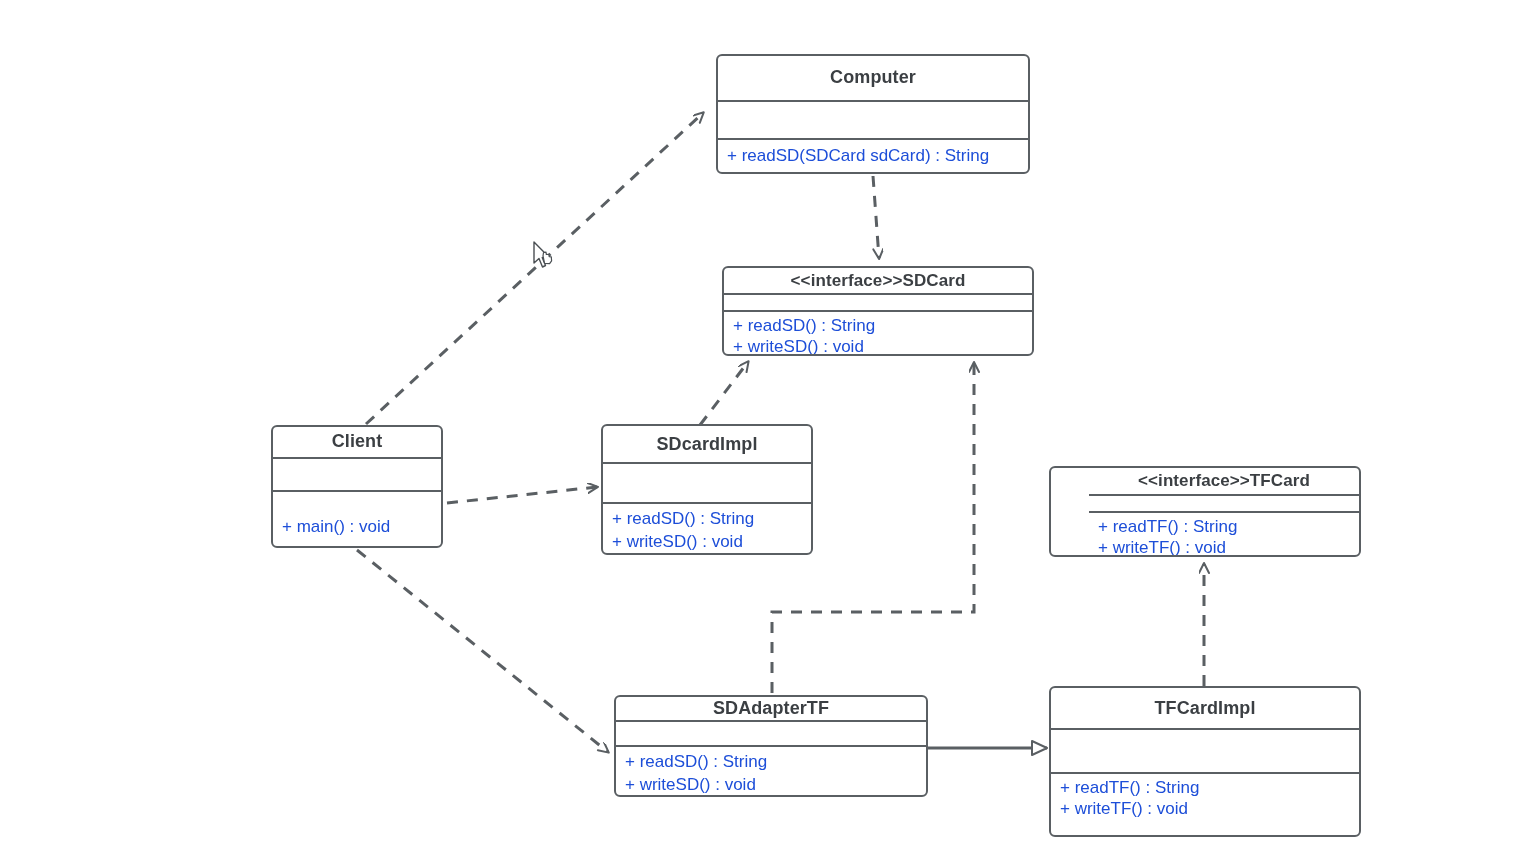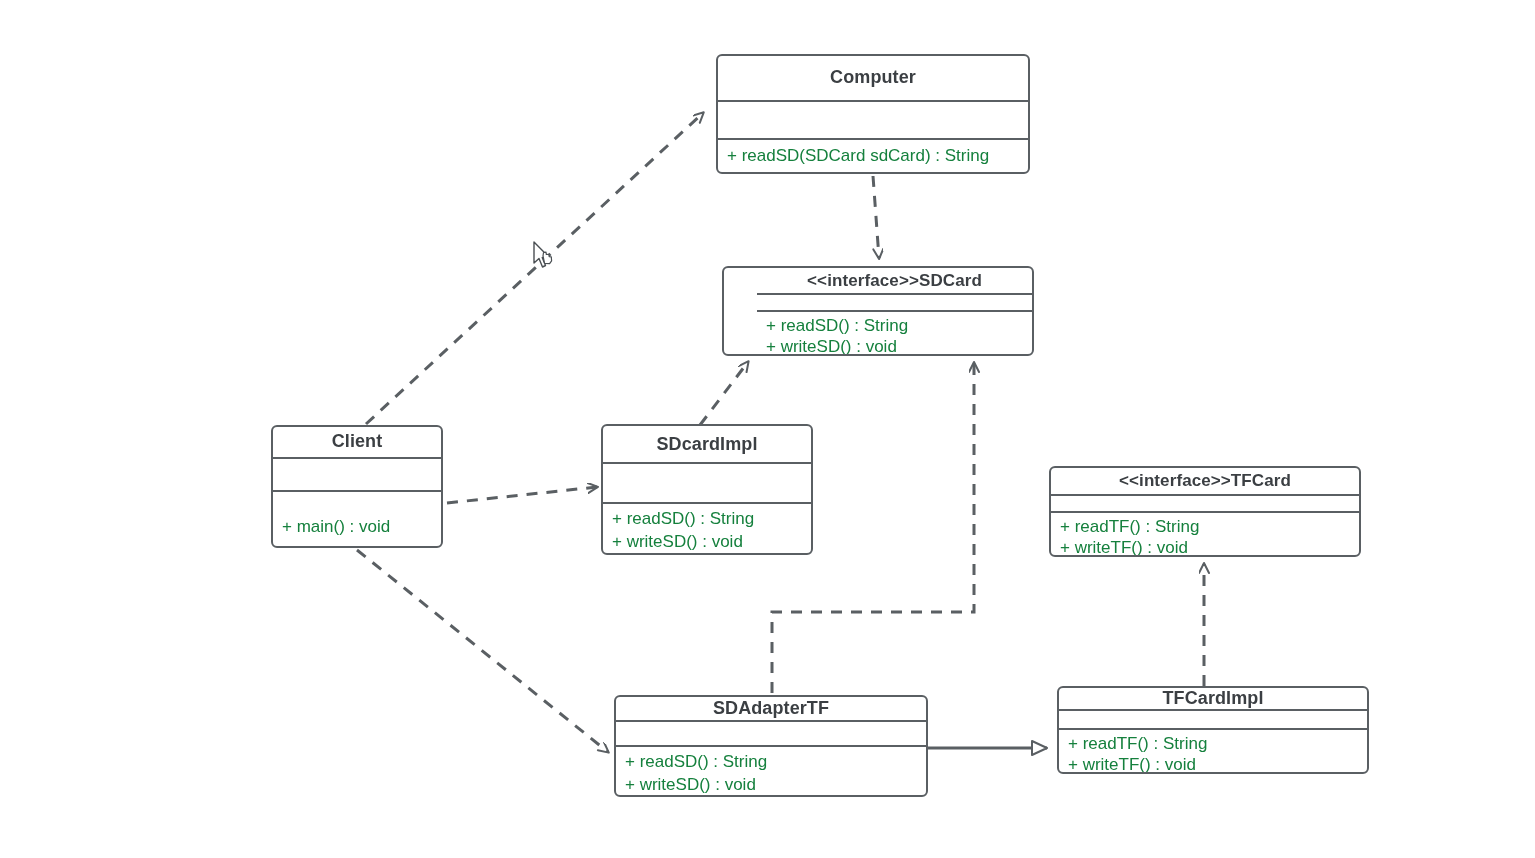--- a/index.html
+++ b/index.html
@@ -59,21 +59,21 @@
   }
   .uml-methods {
     box-sizing: border-box;
     width: 100%;
     padding: 3px 0 3px 9px;
     color: #8b9095;
   }
   .uml-methods .m {
     display: block;
     white-space: nowrap;
-    color: #15803d;
+    color: #1d4ed8;
   }
   .cursor-pointer {
     position: absolute;
     width: 26px;
     height: 34px;
     pointer-events: none;
   }
 </style>
 </head>
 <body>
@@ -110,21 +110,21 @@
   <div class="uml-class" style="left:716px; top:54px; width:314px; height:120px;">
     <div class="uml-title" style="height:46px; font-size:18px;">Computer</div>
     <div class="uml-divider"></div>
     <div class="uml-attrs" style="height:38px;"></div>
     <div class="uml-divider"></div>
     <div class="uml-methods" style="height:34px; font-size:17px; line-height:26px;">
       <span class="m">+ readSD(SDCard sdCard) : String</span>
     </div>
   </div>
 
-  <div class="uml-class" style="left:722px; top:266px; width:312px; height:90px;padding-left:33px;">
+  <div class="uml-class" style="left:722px; top:266px; width:312px; height:90px;">
     <div class="uml-title" style="height:30px; font-size:17px;">&lt;&lt;interface&gt;&gt;SDCard</div>
     <div class="uml-divider"></div>
     <div class="uml-attrs" style="height:18px;"></div>
     <div class="uml-divider"></div>
     <div class="uml-methods" style="height:42px; font-size:17px; line-height:21px;">
       <span class="m">+ readSD() : String</span>
       <span class="m">+ writeSD() : void</span>
     </div>
   </div>
 
@@ -142,21 +142,21 @@
     <div class="uml-title" style="height:40px; font-size:18px;">SDcardImpl</div>
     <div class="uml-divider"></div>
     <div class="uml-attrs" style="height:42px;"></div>
     <div class="uml-divider"></div>
     <div class="uml-methods" style="height:49px; font-size:17px; line-height:23px;">
       <span class="m">+ readSD() : String</span>
       <span class="m">+ writeSD() : void</span>
     </div>
   </div>
 
-  <div class="uml-class" style="left:1049px; top:466px; width:312px; height:91px;">
+  <div class="uml-class" style="left:1049px; top:466px; width:312px; height:91px;padding-left:38px;">
     <div class="uml-title" style="height:31px; font-size:17px;">&lt;&lt;interface&gt;&gt;TFCard</div>
     <div class="uml-divider"></div>
     <div class="uml-attrs" style="height:18px;"></div>
     <div class="uml-divider"></div>
     <div class="uml-methods" style="height:42px; font-size:17px; line-height:21px;">
       <span class="m">+ readTF() : String</span>
       <span class="m">+ writeTF() : void</span>
     </div>
   </div>
 
@@ -164,21 +164,21 @@
     <div class="uml-title" style="height:41px; font-size:18px;">SDAdapterTF</div>
     <div class="uml-divider"></div>
     <div class="uml-attrs" style="height:42px;"></div>
     <div class="uml-divider"></div>
     <div class="uml-methods" style="height:48px; font-size:17px; line-height:23px;">
       <span class="m">+ readSD() : String</span>
       <span class="m">+ writeSD() : void</span>
     </div>
   </div>
 
-  <div class="uml-class" style="left:1049px; top:686px; width:312px; height:88px;margin-left:8px;">
+  <div class="uml-class" style="left:1049px; top:686px; width:312px; height:151px;">
     <div class="uml-title" style="height:40px; font-size:18px;">TFCardImpl</div>
     <div class="uml-divider"></div>
     <div class="uml-attrs" style="height:42px;"></div>
     <div class="uml-divider"></div>
     <div class="uml-methods" style="height:42px; font-size:17px; line-height:21px;">
       <span class="m">+ readTF() : String</span>
       <span class="m">+ writeTF() : void</span>
     </div>
   </div>
 

